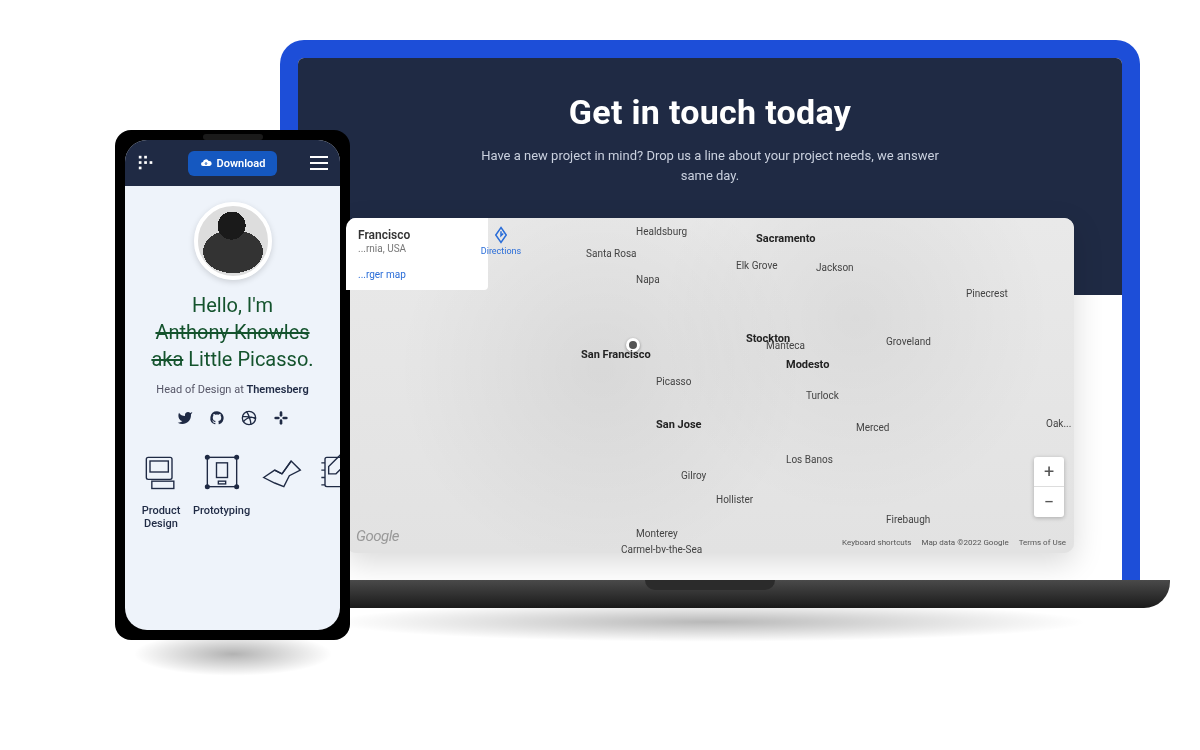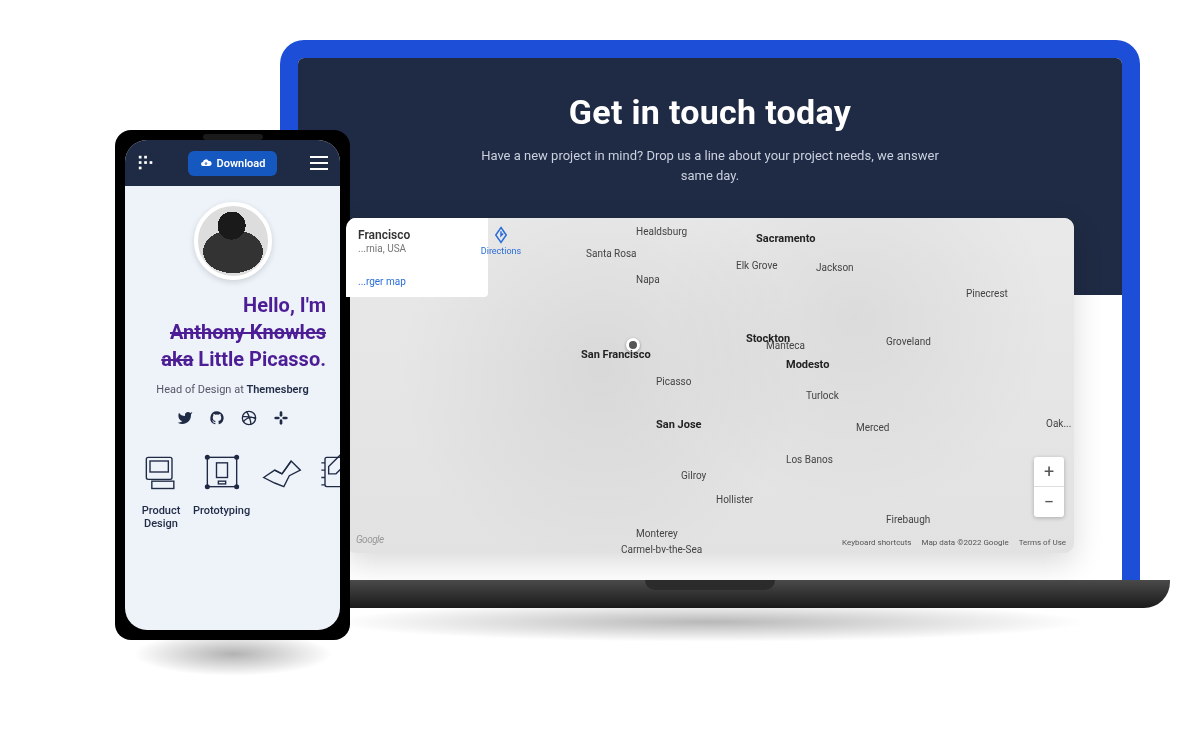--- a/index.html
+++ b/index.html
@@ -20,50 +20,50 @@
 
 .map-wrap { position:absolute; top:160px; left:48px; right:48px; height:335px; background:#e6e6e6; border-radius:10px; box-shadow:0 10px 30px rgba(0,0,0,.15); overflow:hidden; }
 .map-wrap::after { content:""; position:absolute; inset:0; background:
   radial-gradient(circle at 35% 45%, rgba(0,0,0,.06), transparent 40%),
   radial-gradient(circle at 70% 30%, rgba(0,0,0,.05), transparent 35%),
   linear-gradient(#e9e9e9,#e2e2e2);
 }
 .map-card { position:absolute; z-index:3; top:0; left:0; width:142px; background:#fff; padding:10px 12px; font-size:11px; color:#333; border-radius:0 0 4px 0; }
 .map-card .title { font-weight:600; font-size:12px; }
 .map-card .sub { color:#777; font-size:10px; margin-top:1px; }
-.map-card .link { color:#2a6dd8; font-size:10px; margin-top:22px; display:block; }
+.map-card .link { color:#2a6dd8; font-size:10px; margin-top:15px; display:block; }
 .map-dir { position:absolute; z-index:3; top:8px; left:130px; width:50px; text-align:center; font-size:9px; color:#2a6dd8; }
 .map-dir svg { display:block; margin:0 auto 2px; }
 .map-city { position:absolute; z-index:2; font-size:10px; color:#444; white-space:nowrap; }
 .map-city.bold { font-weight:700; font-size:11px; color:#222; }
 .map-pin { position:absolute; z-index:2; width:14px; height:14px; background:#555; border:3px solid #fff; border-radius:50%; box-shadow:0 1px 3px rgba(0,0,0,.4); }
 .map-zoom { position:absolute; z-index:3; right:10px; bottom:36px; width:30px; background:#fff; border-radius:3px; box-shadow:0 1px 4px rgba(0,0,0,.25); }
 .map-zoom div { height:30px; text-align:center; line-height:30px; font-size:18px; color:#555; cursor:pointer; }
 .map-zoom div:first-child { border-bottom:1px solid #ddd; }
 .map-foot { position:absolute; z-index:3; right:8px; bottom:6px; font-size:8px; color:#555; display:flex; gap:10px; }
-.map-logo { position:absolute; z-index:3; left:10px; bottom:8px; font-size:10px; color:#999; font-style:italic; letter-spacing:-.5px; }
+.map-logo { position:absolute; z-index:3; left:10px; bottom:8px; font-size:15px; color:#999; font-style:italic; letter-spacing:-.5px; }
 
 
 .phone { position:absolute; left:115px; top:130px; width:235px; }
 .phone-shadow { position:absolute; bottom:-36px; left:50%; transform:translateX(-50%); width:200px; height:44px; background:radial-gradient(ellipse, rgba(0,0,0,0.3), rgba(0,0,0,0) 70%); z-index:-1; }
 .phone-shell { width:235px; height:510px; background:#000; border-radius:16px; padding:10px; position:relative; }
 .phone-shell::before { content:""; position:absolute; top:4px; left:50%; transform:translateX(-50%); width:60px; height:6px; background:#1a1a1a; border-radius:3px; }
 .phone-screen { width:100%; height:100%; background:#eef3fa; border-radius:22px; overflow:hidden; position:relative; }
 
 
 .p-header { background:#1f2a44; height:46px; display:flex; align-items:center; justify-content:space-between; padding:0 12px; }
 .p-logo { color:#fff; display:flex; gap:2px; }
 .p-download { background:#1558c0; color:#fff; border:none; border-radius:6px; padding:6px 12px; font-size:11px; font-weight:600; display:flex; align-items:center; gap:5px; cursor:pointer; }
 .p-burger { display:flex; flex-direction:column; gap:4px; cursor:pointer; }
 .p-burger span { width:18px; height:2px; background:#fff; display:block; }
 
 .p-body { padding:16px 14px; text-align:center; }
 .p-avatar { width:78px; height:78px; border-radius:50%; margin:0 auto 12px; background:radial-gradient(circle at 50% 35%, #2b2b2b 0 20%, #ddd 20% 100%); border:4px solid #fff; box-shadow:0 2px 6px rgba(0,0,0,.15); overflow:hidden; position:relative; }
 .p-avatar::after{content:"";position:absolute;inset:0;background:radial-gradient(circle at 48% 28%, #1a1a1a 0 14px, transparent 14px), radial-gradient(ellipse 50px 36px at 50% 65%, #333 0 60%, transparent 60%);}
-.p-hello { font-size:20px; color:#4c1d95; line-height:1.35; font-weight:700;text-align:right; }
+.p-hello { font-size:20px; color:#14532d; line-height:1.35; font-weight:400; }
 .p-hello .strike { text-decoration:line-through; }
 .p-role { font-size:11px; color:#556; margin-top:10px;text-align:center; }
 .p-role b { color:#1f2a44; font-weight:600; }
 .p-social { display:flex; justify-content:center; gap:16px; margin-top:14px; color:#1f2a44; }
 .p-social svg { width:16px; height:16px; cursor:pointer; }
 .p-skills { display:grid; grid-template-columns:1fr 1fr 1fr 1fr; gap:20px 10px; margin-top:24px; }
 .p-skill { text-align:center; }
 .p-skill svg { width:44px; height:44px; stroke:#1f2a44; }
 .p-skill .lbl { font-size:11px; color:#1f2a44; margin-top:6px; font-weight:500; }
 </style>

